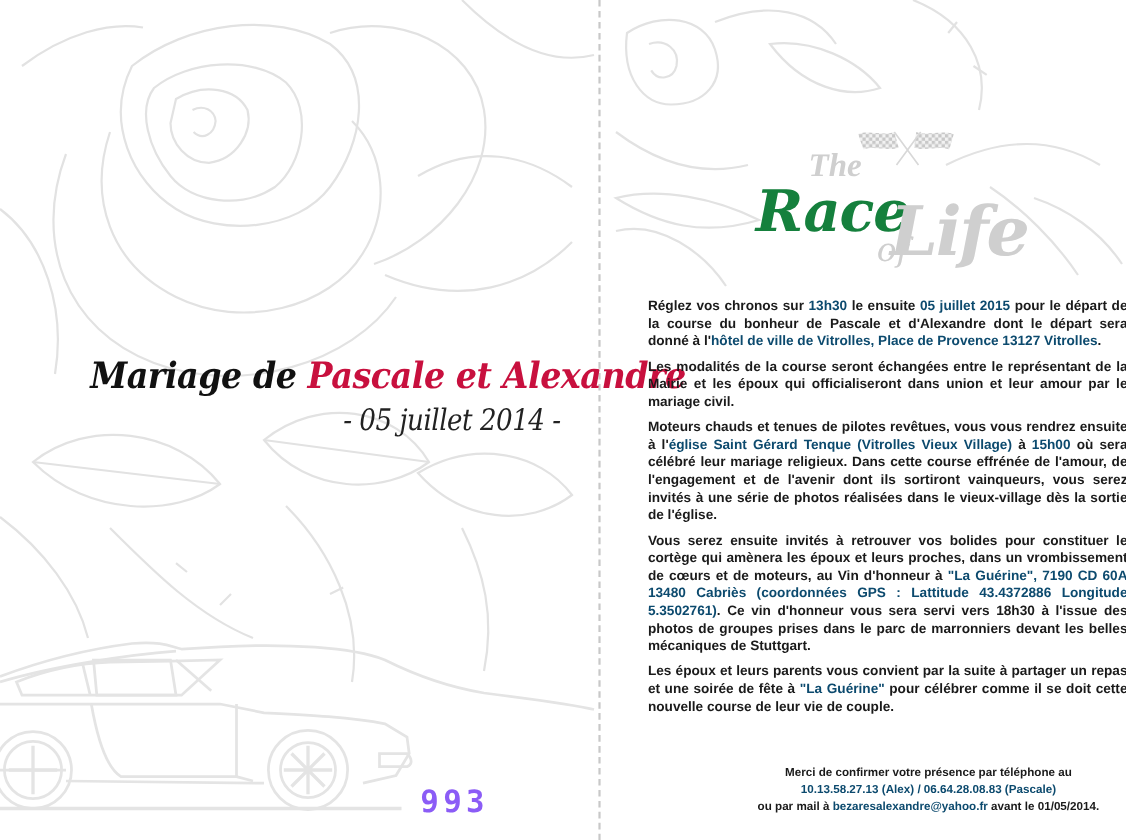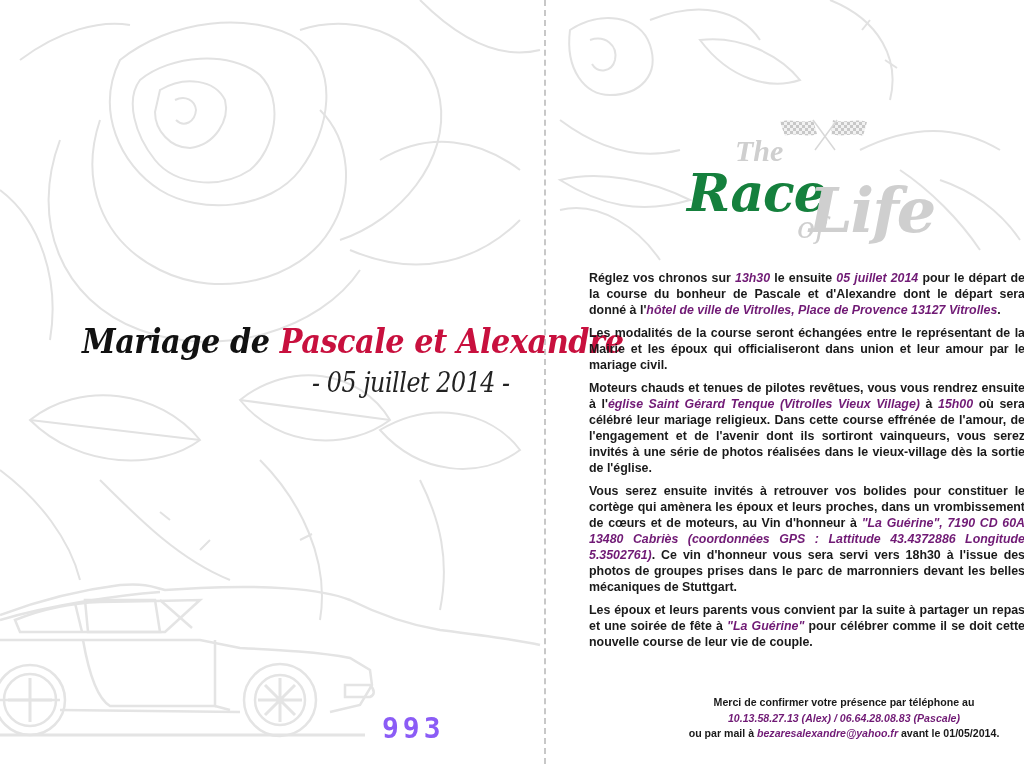--- a/index.html
+++ b/index.html
@@ -45,21 +45,21 @@
   .logo .life { position: absolute; left: 124px; top: 62px; font-family: "DejaVu Serif", serif; font-style: italic; font-weight: bold; font-size: 62px; color: #cfcfcf; letter-spacing: -2px; }
   .logo .flags { position: absolute; left: 90px; top: 4px; width: 100px; height: 36px; }
 
   .body-text {
     position: absolute; left: 589px; top: 270px; width: 436px;
     font-family: "Liberation Sans", sans-serif; font-weight: bold;
     font-size: 12.4px; line-height: 16px; color: #1a1a1a;
     text-align: justify;
   }
   .body-text p { margin-bottom: 7px; }
-  .hl { color: #701a75; font-style: italic; }
+  .hl { color: #0c4a6e; }
 
   .rsvp {
     position: absolute; left: 632px; top: 695px; width: 424px;
     text-align: center;
     font-family: "Liberation Sans", sans-serif; font-weight: bold;
     font-size: 10.6px; line-height: 15.5px; color: #1a1a1a;
   }
 </style>
 </head>
 <body>
@@ -155,21 +155,21 @@
     <path d="M38 4 L60 34 M62 4 L40 34" stroke="#d8d8d8" stroke-width="1.5"></path>
   </svg>
   <span class="the">The</span>
   <span class="race">Race</span>
   <span class="of">of</span>
   <span class="life">Life</span>
 </div>
 
 <article class="body-text">
   <p>
-    <span>Réglez vos chronos sur </span><span class="hl">13h30</span><span> le ensuite </span><span class="hl">05 juillet 2014</span><span> pour le départ de la course du bonheur de Pascale et d'Alexandre dont le départ sera donné à l'</span><span class="hl">hôtel de ville de Vitrolles, Place de Provence 13127 Vitrolles</span><span>.</span>
+    <span>Réglez vos chronos sur </span><span class="hl">13h30</span><span> le ensuite </span><span class="hl">05 juillet 2015</span><span> pour le départ de la course du bonheur de Pascale et d'Alexandre dont le départ sera donné à l'</span><span class="hl">hôtel de ville de Vitrolles, Place de Provence 13127 Vitrolles</span><span>.</span>
   </p>
   <p>
     <span>Les modalités de la course seront échangées entre le représentant de la Mairie et les époux qui officialiseront dans union et leur amour par le mariage civil.</span>
   </p>
   <p>
     <span>Moteurs chauds et tenues de pilotes revêtues, vous vous rendrez ensuite à l'</span><span class="hl">église Saint Gérard Tenque (Vitrolles Vieux Village)</span><span> à </span><span class="hl">15h00</span><span> où sera célébré leur mariage religieux. Dans cette course effrénée de l'amour, de l'engagement et de l'avenir dont ils sortiront vainqueurs, vous serez invités à une série de photos réalisées dans le vieux-village dès la sortie de l'église.</span>
   </p>
   <p>
     <span>Vous serez ensuite invités à retrouver vos bolides pour constituer le cortège qui amènera les époux et leurs proches, dans un vrombissement de cœurs et de moteurs, au Vin d'honneur à </span><span class="hl">"La Guérine", 7190 CD 60A 13480 Cabriès (coordonnées GPS : Lattitude 43.4372886 Longitude 5.3502761)</span><span>. Ce vin d'honneur vous sera servi vers 18h30 à l'issue des photos de groupes prises dans le parc de marronniers devant les belles mécaniques de Stuttgart.</span>
   </p>

